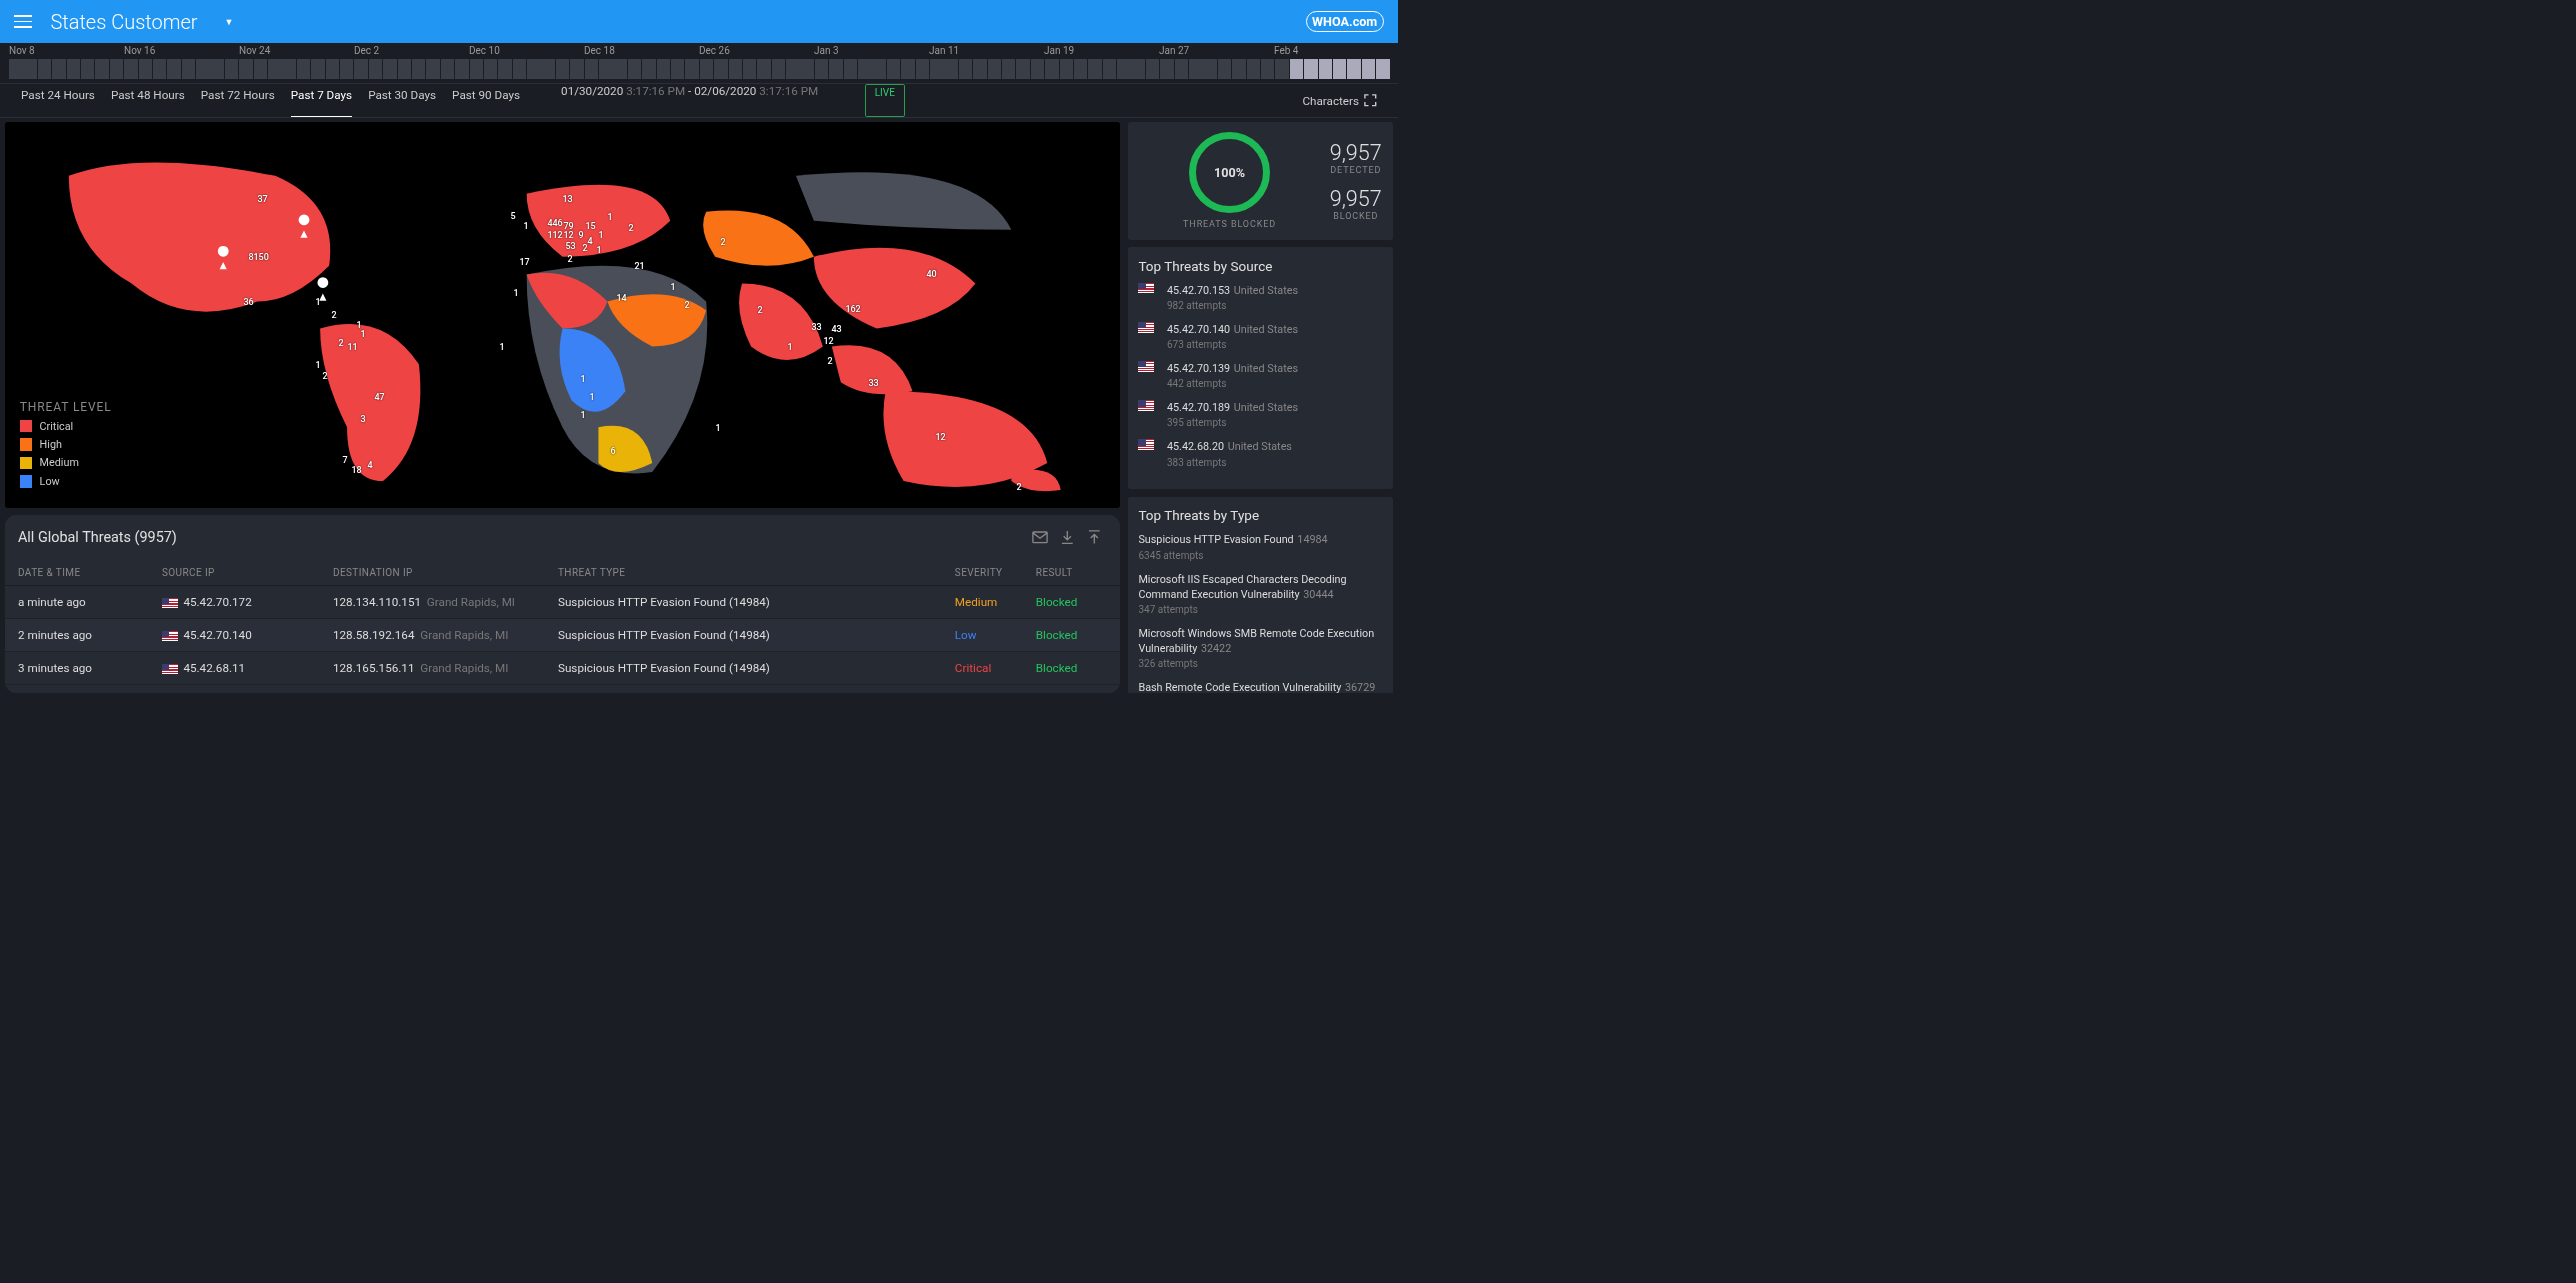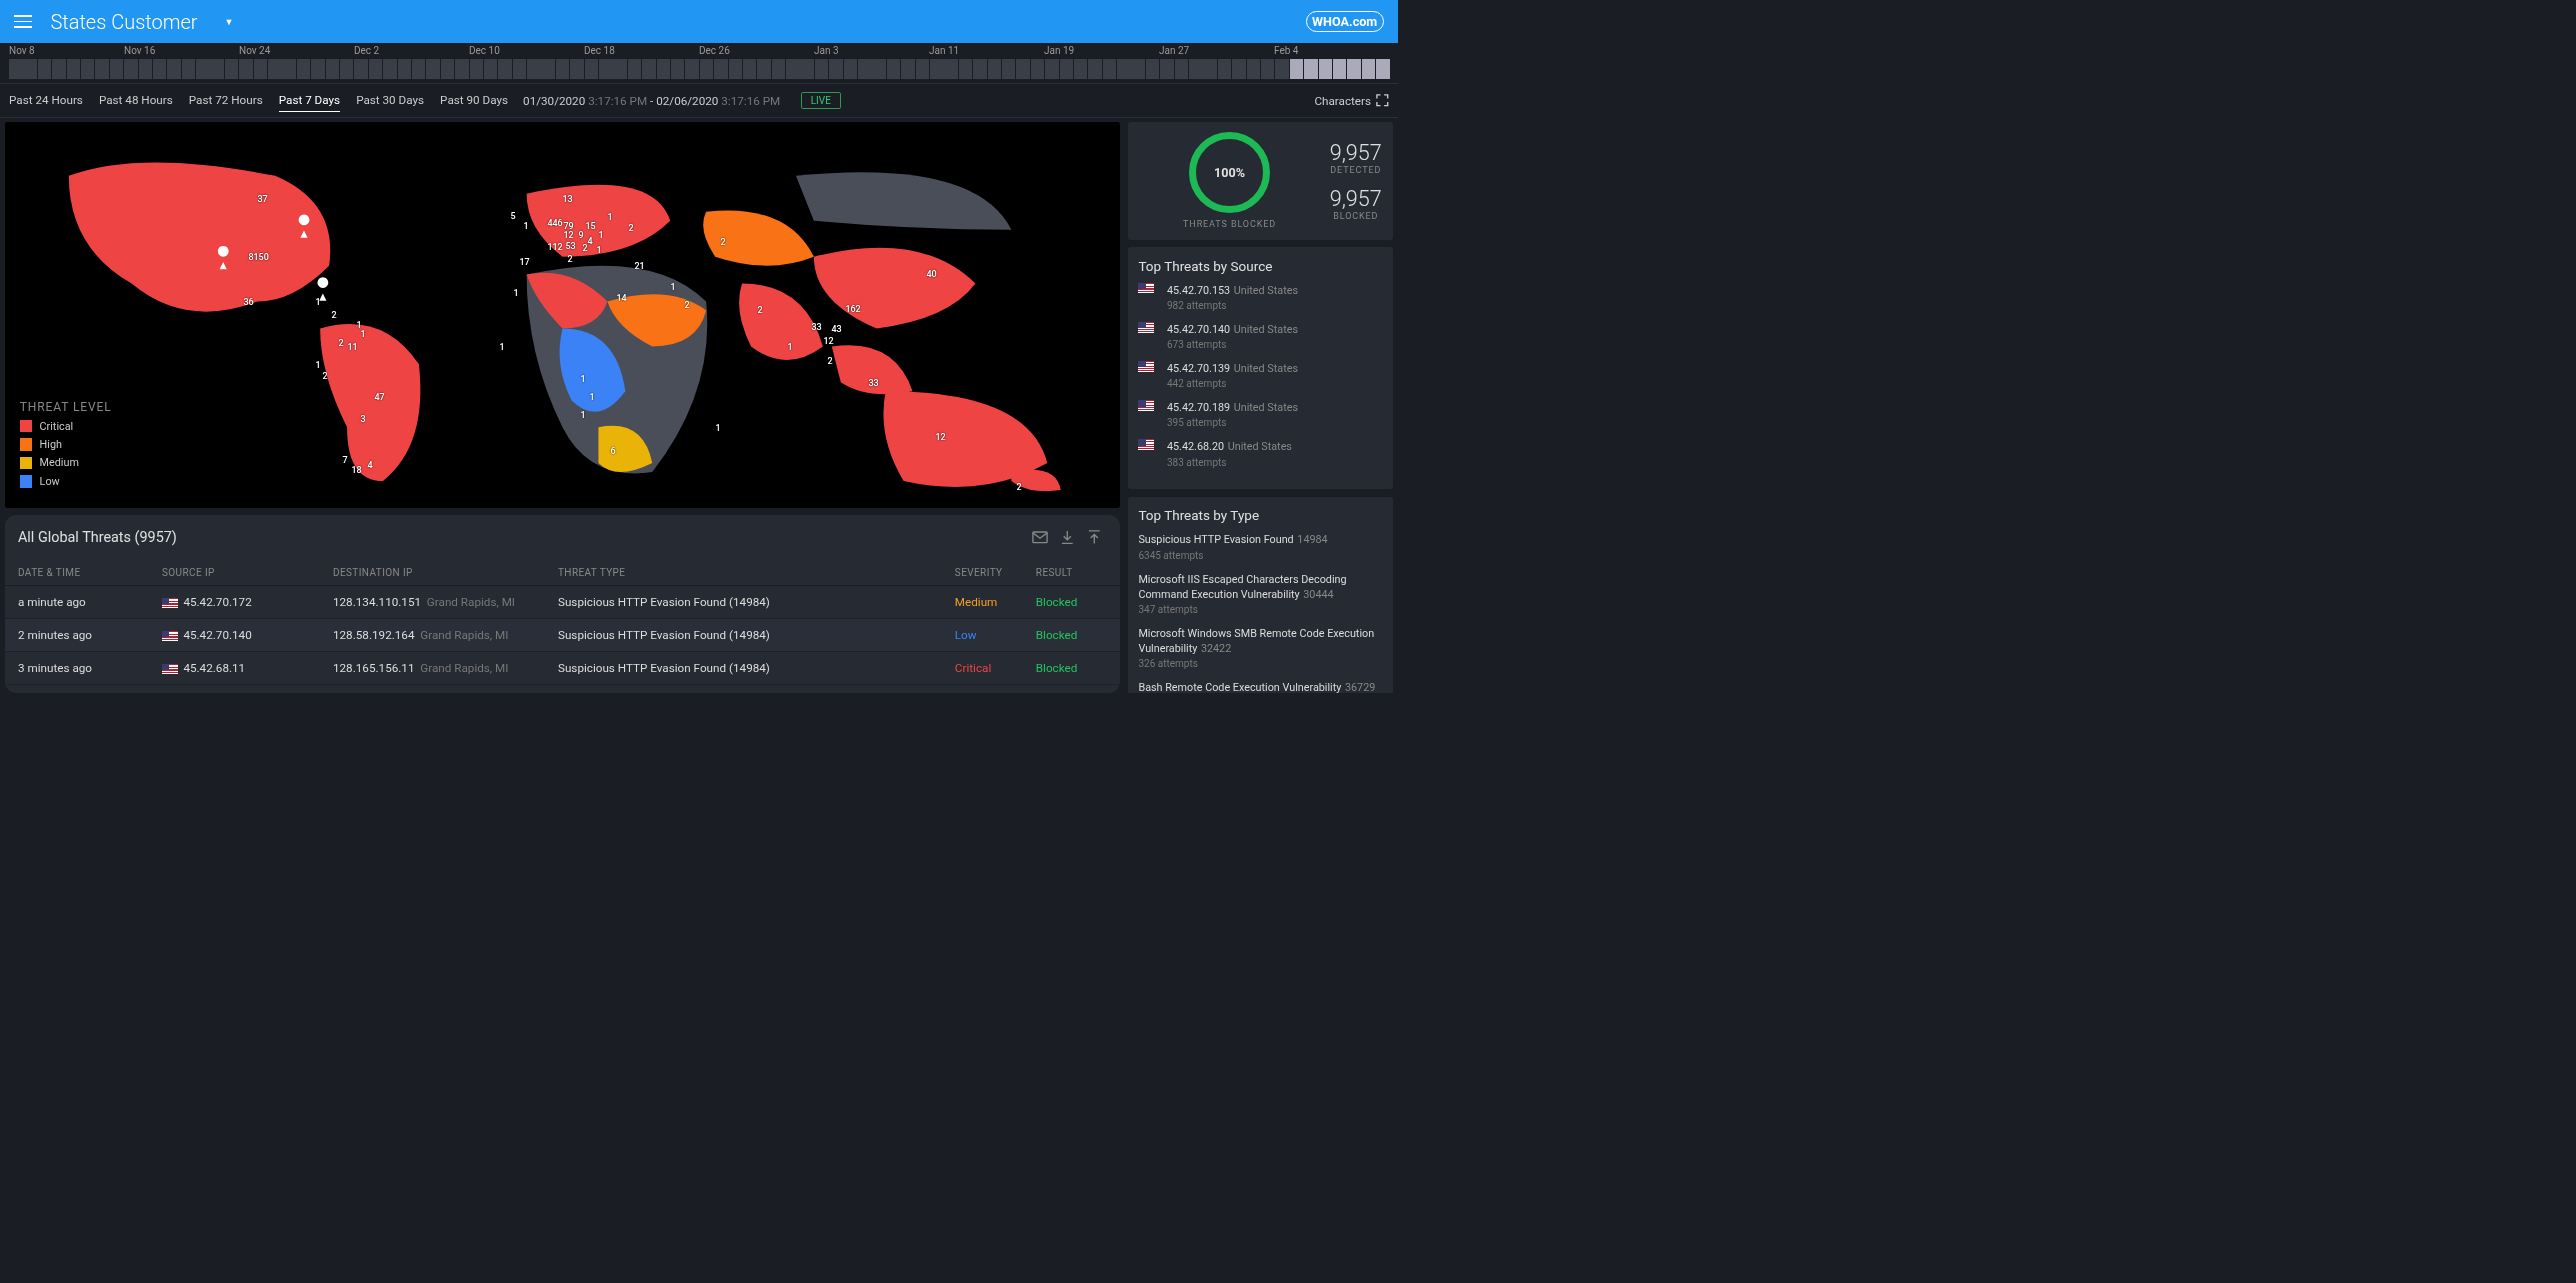--- a/index.html
+++ b/index.html
@@ -13,21 +13,21 @@
 .dropdown-caret { color:#fff; margin-left:9px; font-size:9px; }
 .logo { color:#fff; font-weight:bold; font-size:12.6px; border:0.9px solid #fff; padding:1.8px 5.4px; border-radius:10.8px; }
 
 .timeline-strip { height:41px; background:#1a1d24; border-bottom:0.9px solid #2a2e36; position:relative; }
 .timeline-dates { display:flex; font-size:10px; color:#999; padding:1.8px 9px; }
 .timeline-dates span { flex:1; }
 .timeline-bars { display:flex; padding:0 9px; gap:0.9px; height:21.6px; align-items:flex-end; }
 .timeline-bars div { flex:1; background:#3a3e46; height:20px; }
 .timeline-bars div.sel { background:#aab; }
 
-.controls-row { height:34px; display:flex; align-items:center; padding:0 9px; gap:6px; font-size:11.7px; color:#ccc; border-bottom:0.9px solid #2a2e36; }
+.controls-row { height:34px; display:flex; padding:0 21px; gap:32px; font-size:11.7px; color:#ccc; border-bottom:0.9px solid #2a2e36; }
 .controls-row .tab { cursor:pointer; padding:3.6px 0; }
 .controls-row .tab.active { color:#fff; border-bottom:1.8px solid #fff; }
 .date-range { margin-left:9px; font-size:11.7px; }
 .date-range .dim { color:#777; }
 .live-btn { border:0.9px solid #2a9d4e; color:#2ecc71; padding:1.8px 9px; font-size:10px; border-radius:1.8px; margin-left:14.4px; }
 .spacer { flex:1; }
 .fs-btn { display:flex; align-items:center; gap:5.4px; font-size:11.7px; color:#ccc; cursor:pointer; }
 
 .content { flex:1; display:flex; gap:7.2px; padding:3.6px 5.4px; overflow:hidden; }
 .left { flex:1; display:flex; flex-direction:column; gap:7.2px; }
@@ -272,21 +272,21 @@
             <div class="map-lbl" style="left: 346px; top: 343px;">18</div>
             <div class="map-lbl" style="left: 362px; top: 338px;">4</div>
             <div class="map-lbl" style="left: 557px; top: 72px;">13</div>
             <div class="map-lbl" style="left: 505px; top: 89px;">5</div>
             <div class="map-lbl" style="left: 518px; top: 99px;">1</div>
             <div class="map-lbl" style="left: 542px; top: 96px;">446</div>
             <div class="map-lbl" style="left: 558px; top: 99px;">79</div>
             <div class="map-lbl" style="left: 580px; top: 99px;">15</div>
             <div class="map-lbl" style="left: 602px; top: 90px;">1</div>
             <div class="map-lbl" style="left: 623px; top: 101px;">2</div>
-            <div class="map-lbl" style="left: 542px; top: 120px;">112</div>
+            <div class="map-lbl" style="left: 542px; top: 108px;">112</div>
             <div class="map-lbl" style="left: 558px; top: 108px;">12</div>
             <div class="map-lbl" style="left: 573px; top: 108px;">9</div>
             <div class="map-lbl" style="left: 593px; top: 108px;">1</div>
             <div class="map-lbl" style="left: 582px; top: 114px;">4</div>
             <div class="map-lbl" style="left: 560px; top: 119px;">53</div>
             <div class="map-lbl" style="left: 577px; top: 121px;">2</div>
             <div class="map-lbl" style="left: 591px; top: 123px;">1</div>
             <div class="map-lbl" style="left: 514px; top: 135px;">17</div>
             <div class="map-lbl" style="left: 562px; top: 132px;">2</div>
             <div class="map-lbl" style="left: 715px; top: 115px;">2</div>

